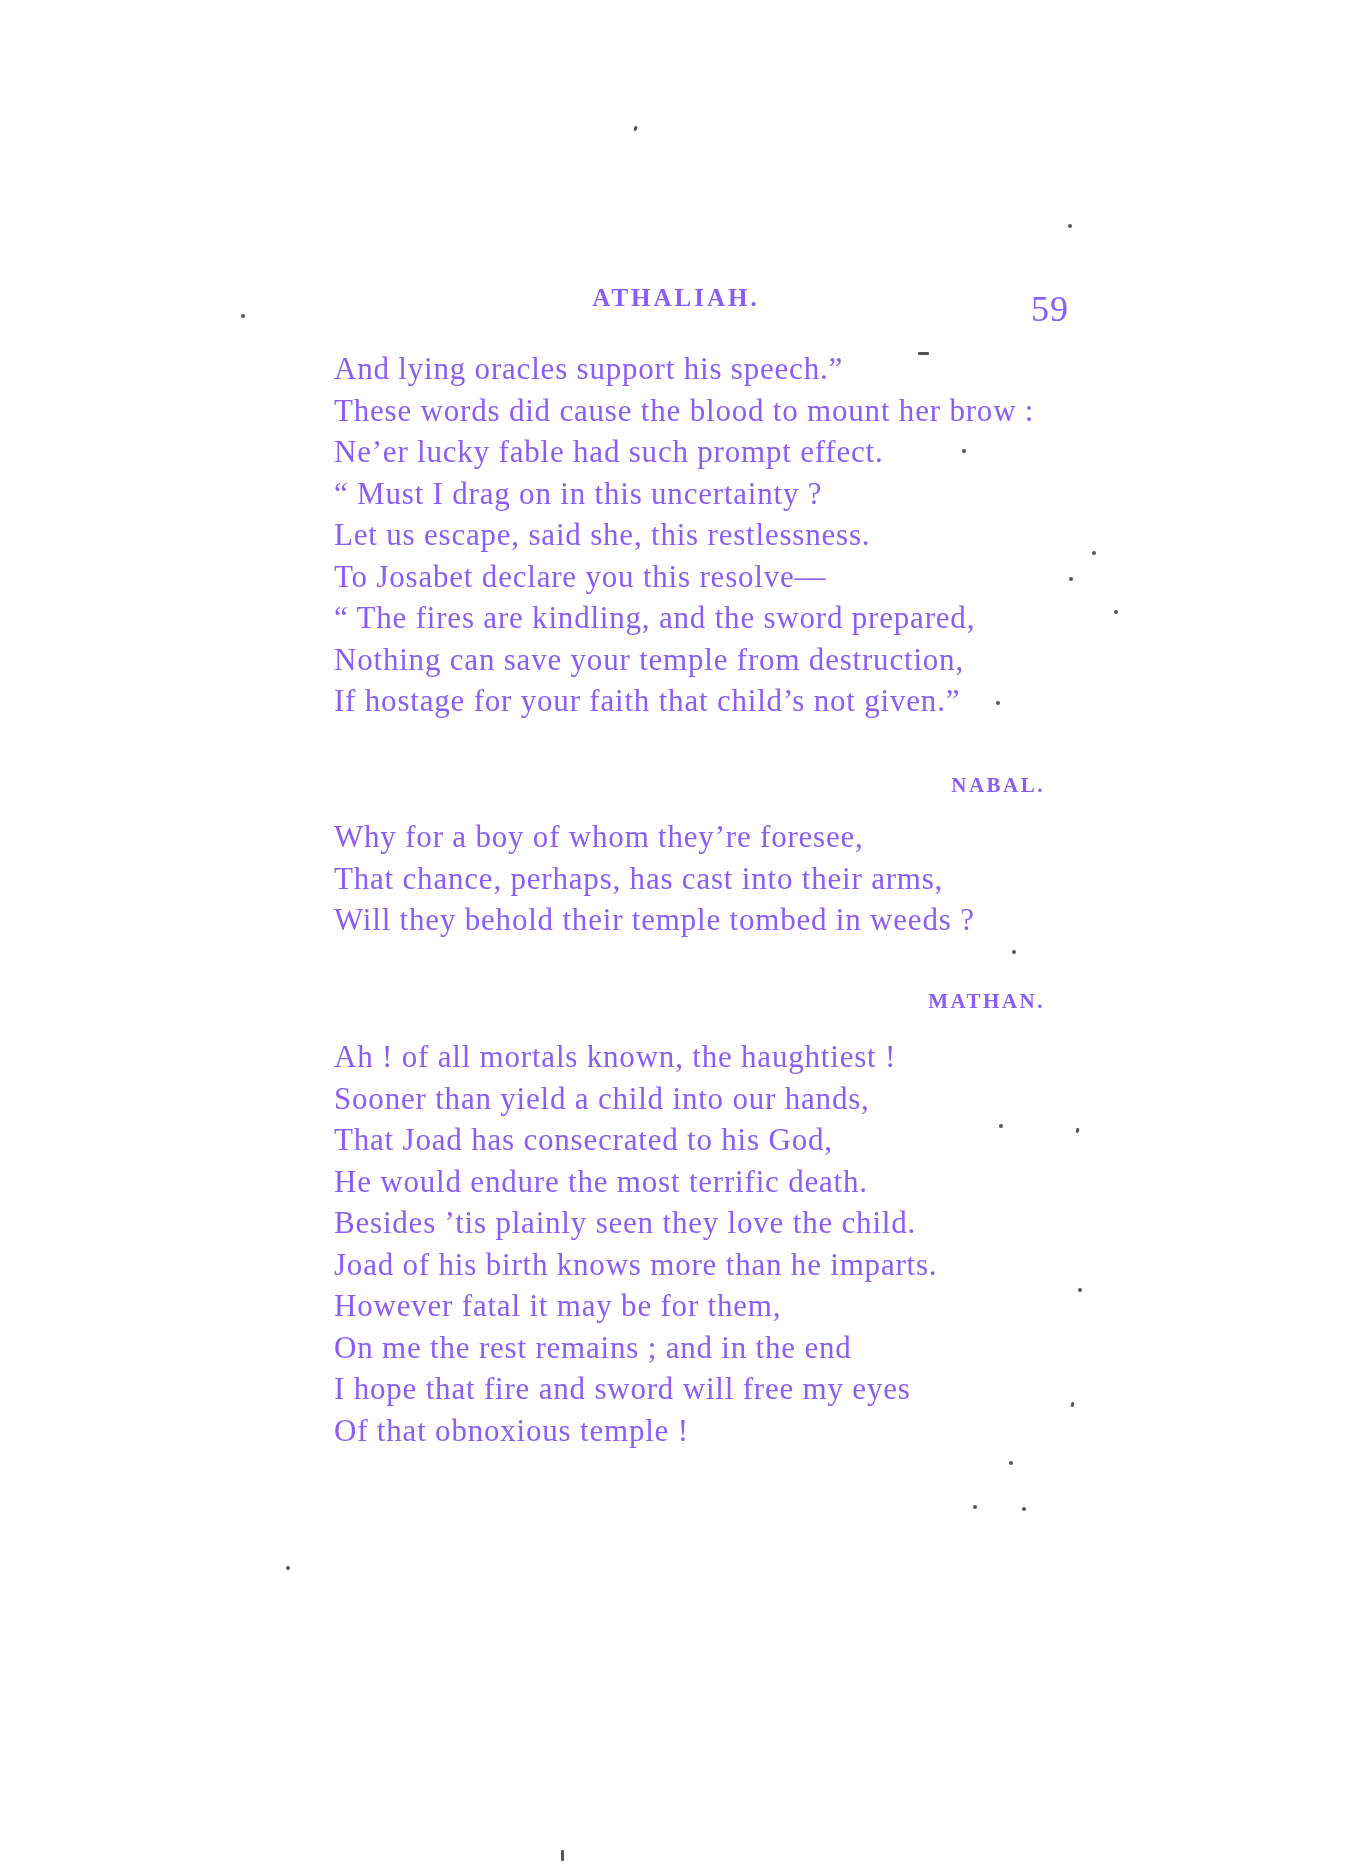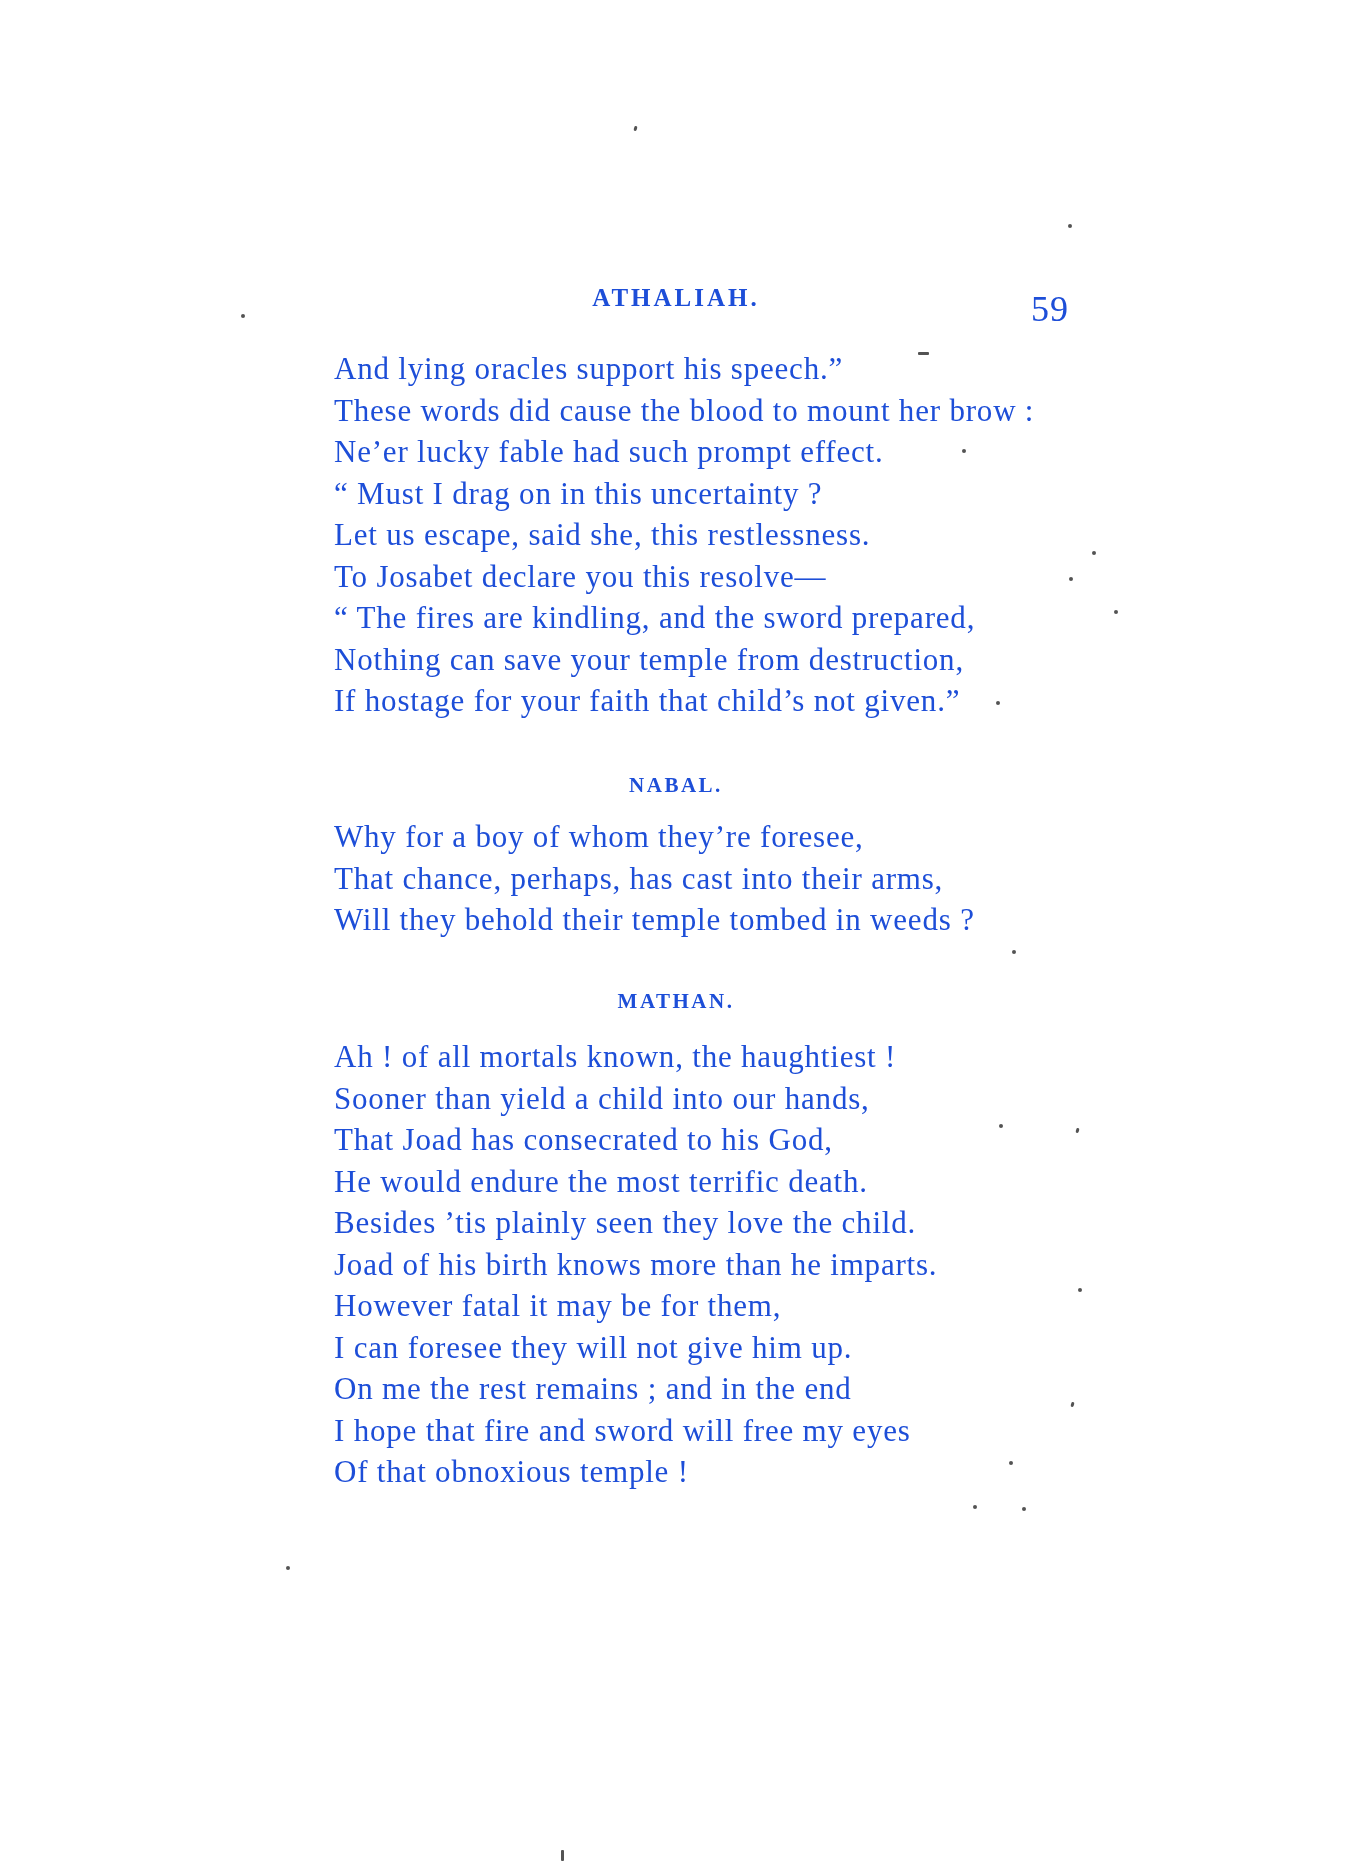--- a/index.html
+++ b/index.html
@@ -5,21 +5,21 @@
   html, body {
     margin: 0;
     padding: 0;
     background: #ffffff;
   }
   #page {
     position: relative;
     width: 1368px;
     height: 1864px;
     background: #ffffff;
-    color: #1d4ed8;
+    color: #8b5cf6;
     font-family: "Liberation Serif", "DejaVu Serif", serif;
     overflow: hidden;
   }
   .running-title {
     position: absolute;
     top: 284px;
     left: 307px;
     width: 738px;
     text-align: center;
     font-size: 25px;
@@ -46,21 +46,21 @@
     letter-spacing: 0.8px;
     margin-left: 27px;
   }
   #stanza-1 { top: 348px; }
   #stanza-2 { top: 816px; }
   #stanza-3 { top: 1036px; }
   .speaker {
     position: absolute;
     left: 307px;
     width: 738px;
-    text-align: center;
+    text-align: right;
     font-size: 21px;
     font-weight: bold;
     letter-spacing: 2.5px;
   }
   #speaker-nabal { top: 773px; }
   #speaker-mathan { top: 989px; }
   .speck {
     position: absolute;
     width: 4px;
     height: 4px;
@@ -116,21 +116,20 @@
   <div class="speaker" id="speaker-mathan">MATHAN.</div>
 
   <div class="stanza" id="stanza-3">
     <div class="line">Ah ! of all mortals known, the haughtiest !</div>
     <div class="line">Sooner than yield a child into our hands,</div>
     <div class="line">That Joad has consecrated to his God,</div>
     <div class="line">He would endure the most terrific death.</div>
     <div class="line">Besides ’tis plainly seen they love the child.</div>
     <div class="line">Joad of his birth knows more than he imparts.</div>
     <div class="line">However fatal it may be for them,</div>
-    <div class="line">I can foresee they will not give him up.</div>
     <div class="line">On me the rest remains ; and in the end</div>
     <div class="line">I hope that fire and sword will free my eyes</div>
     <div class="line">Of that obnoxious temple !</div>
   </div>
 
   <div class="speck tiny" style="left:634px; top:126px;"></div>
   <div class="speck" style="left:1068px; top:224px;"></div>
   <div class="speck" style="left:241px; top:314px;"></div>
   <div class="speck dash" style="left:918px; top:352px;"></div>
   <div class="speck" style="left:962px; top:449px;"></div>

